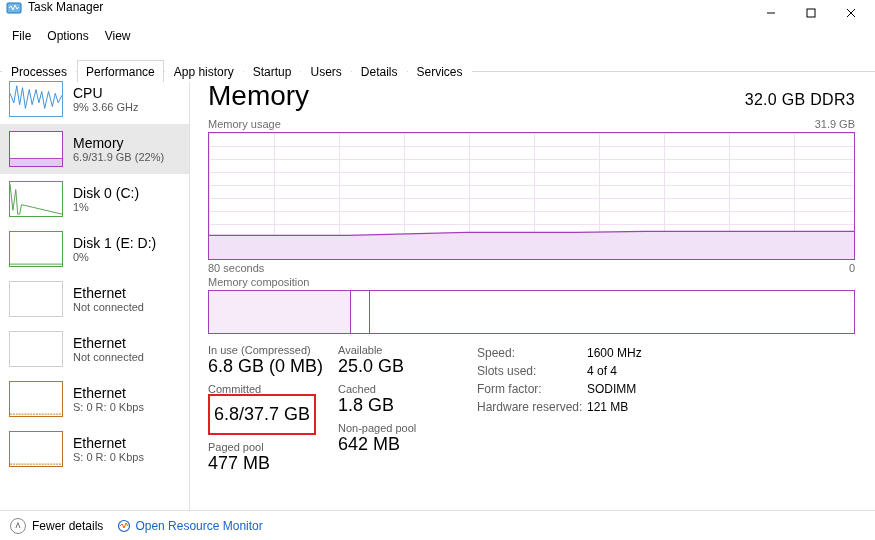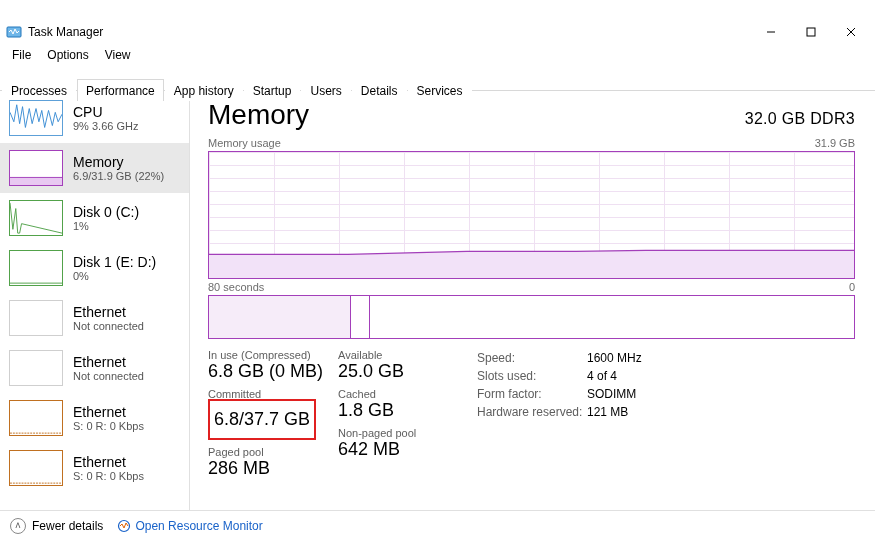--- a/index.html
+++ b/index.html
@@ -12,24 +12,23 @@
     width: 875px;
     height: 540px;
     display: flex;
     flex-direction: column;
     overflow: hidden;
   }
 
   
   .titlebar {
     display: flex;
-    align-items: center;
+    align-items: flex-start;
     height: 26px;
     padding: 0 4px;
-    margin-top: 19px;
   }
   .titlebar .app-icon { width: 16px; height: 16px; margin: 0 6px 0 2px; }
   .titlebar .title { font-size: 12px; }
   .titlebar .spacer { flex: 1; }
   .win-btn {
     width: 40px;
     height: 26px;
     display: flex;
     align-items: center;
     justify-content: center;
@@ -349,39 +348,43 @@
       <svg viewBox="0 0 650 128" preserveAspectRatio="none">
         <polygon points="0,104 140,104 260,101 370,101 440,100 540,100 650,100 650,128 0,128" fill="#f2e2f8"></polygon>
         <polyline points="0,104 140,104 260,101 370,101 440,100 540,100 650,100" fill="none" stroke="#a33fba" stroke-width="1.2"></polyline>
       </svg>
     </div>
     <div class="chart-label-row">
       <span>80 seconds</span>
       <span>0</span>
     </div>
 
+    <div class="chart-label-row" style="margin-top:2px;">
+      <span>Memory composition</span>
+      <span></span>
+    </div>
     <div class="comp-chart">
       <div class="seg1" style="width:22%"></div>
       <div class="seg2" style="width:3%"></div>
       <div class="seg3" style="width:75%"></div>
     </div>
 
     <div class="stats">
       <div class="col" style="width:130px;">
         <div class="cell">
           <div class="lab">In use (Compressed)</div>
           <div class="val">6.8 GB (0 MB)</div>
         </div>
         <div class="cell">
           <div class="lab">Committed</div>
           <div class="val"><span class="highlight">6.8/37.7 GB</span></div>
         </div>
         <div class="cell">
           <div class="lab">Paged pool</div>
-          <div class="val">286 MB</div>
+          <div class="val">477 MB</div>
         </div>
       </div>
 
       <div class="col" style="width:110px;">
         <div class="cell">
           <div class="lab">Available</div>
           <div class="val">25.0 GB</div>
         </div>
         <div class="cell">
           <div class="lab">Cached</div>

